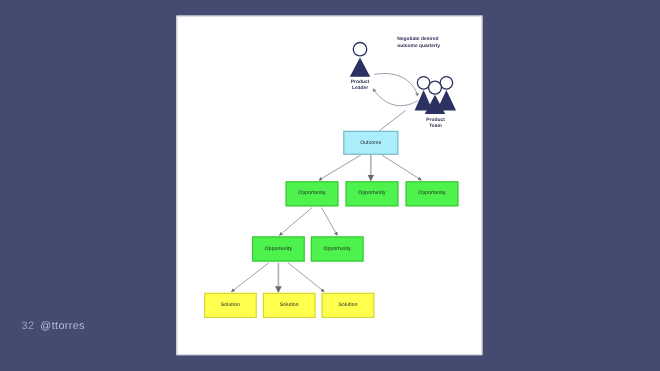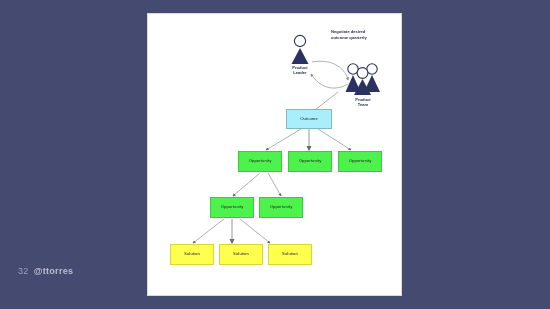--- a/index.html
+++ b/index.html
@@ -58,21 +58,21 @@
   #footer{
     position:absolute;
     left:18px; bottom:15px;
     color:#9ba0be;
     font-size:9px;
     letter-spacing:.3px;
     font-family:"Liberation Sans", sans-serif;
     display:flex; gap:5px; align-items:baseline;
   }
   #footer .num{ color:#9ba0be; }
-  #footer .handle{ color:#b9bdd6;font-weight:bold; }
+  #footer .handle{ color:#b9bdd6; }
 </style>
 </head>
 <body>
 
 <div id="slide">
 
   <div id="canvas">
 
     <svg id="svgroot" viewBox="0 0 255 283">
       <defs>

